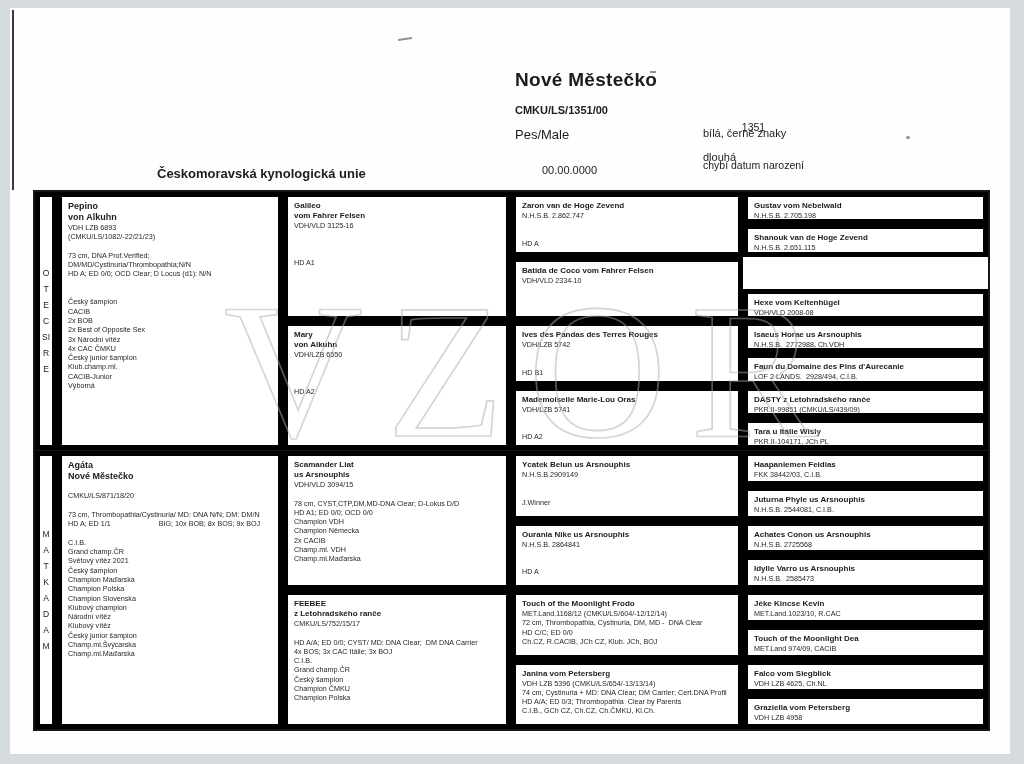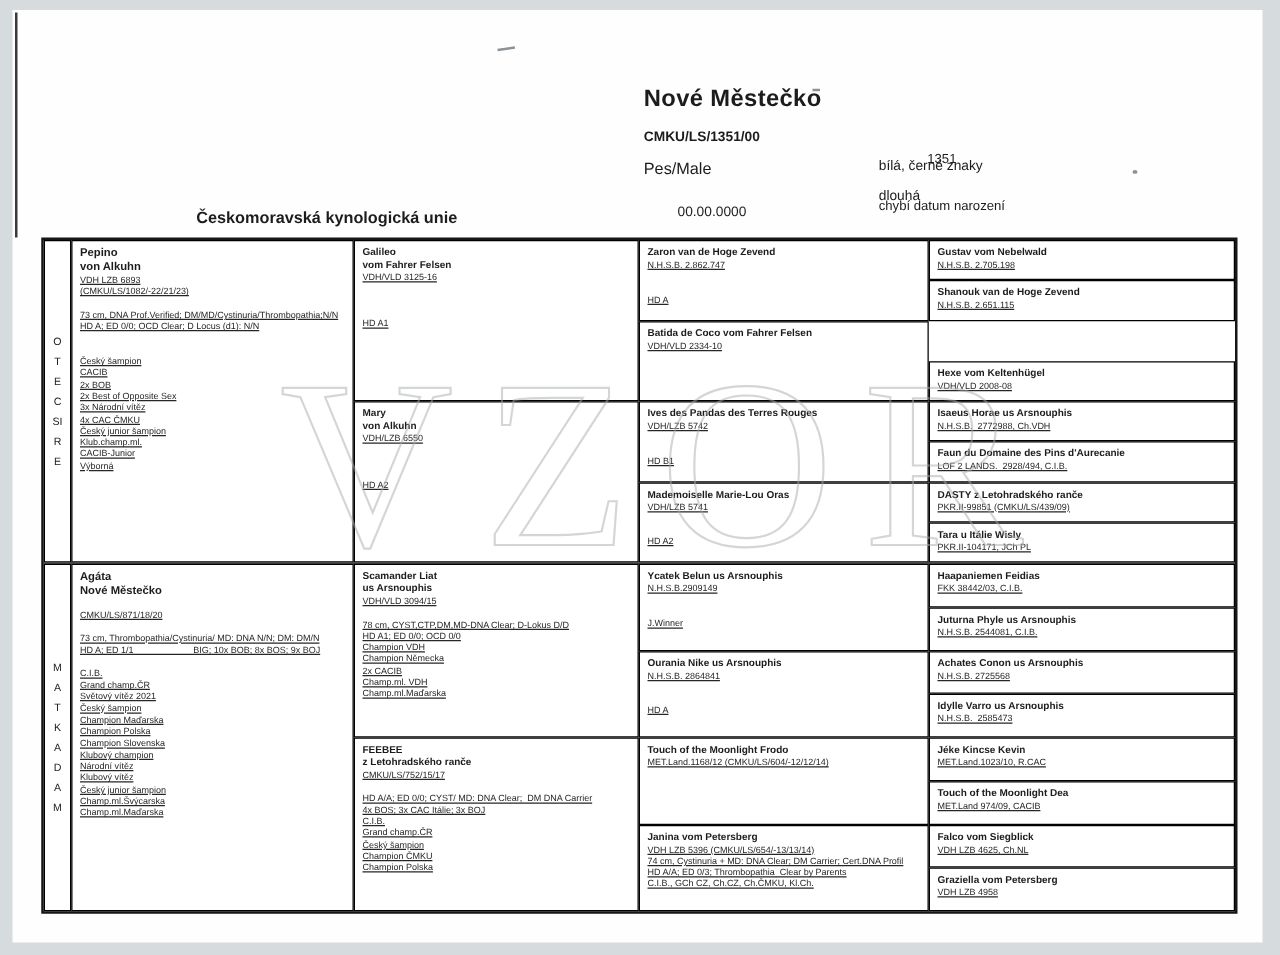--- a/index.html
+++ b/index.html
@@ -35,32 +35,32 @@
 
   
   .ptable {
     position:absolute; left:23px; top:182px; width:957px; height:541px;
     border:2px solid #161616; display:flex; flex-direction:column;
     background:#fff;
   }
   .phalf { display:grid; grid-template-columns:22px 226px 228px 232px 1fr; }
   .phalf.top { height:258px; grid-template-rows:repeat(8, 1fr); }
   .phalf.bottom { height:279px; grid-template-rows:repeat(8, 1fr); border-top:1px solid #161616; }
-  .cell { border:1px solid #000000; padding:4px 6px 2px 6px; overflow:hidden; background:transparent; }
+  .cell { border:5px solid #000000; padding:4px 6px 2px 6px; overflow:hidden; background:transparent; }
   .label-cell {
     display:flex; flex-direction:column; justify-content:center; align-items:center;
     padding:2px 0;
   }
   .vword {
     width:10px; word-break:break-all; text-align:center;
     font-size:8.5px; line-height:16px; letter-spacing:0; color:#222;
   }
   .aname { font-weight:bold; font-size:8px; line-height:10px; white-space:pre-wrap; }
   .aname.big { font-size:9px; line-height:11px; }
-  .areg, .ainfo, .atitles { font-size:7.2px; line-height:9.3px; white-space:pre-wrap; color:#262626;text-decoration:underline; }
+  .areg, .ainfo, .atitles { font-size:7.2px; line-height:9.3px; white-space:pre-wrap; color:#262626; }
 
   
   .watermark {
     position:absolute; left:214px; top:268px; z-index:6; pointer-events:none;
     font-family:"Liberation Serif", serif; font-size:192px; line-height:1;
     letter-spacing:24px; color:transparent;
     -webkit-text-stroke:1.7px #a8acae; opacity:.5;
   }
 </style>
 </head>
@@ -274,20 +274,23 @@
         <div class="cell" style="grid-row:3/span 2; grid-column:4">
           <div class="aname">Ourania Nike us Arsnouphis</div>
           <div class="areg">N.H.S.B. 2864841</div>
           <div class="ainfo">
 
 HD A</div>
         </div>
         <div class="cell" style="grid-row:5/span 2; grid-column:4">
           <div class="aname">Touch of the Moonlight Frodo</div>
           <div class="areg">MET.Land.1168/12 (CMKU/LS/604/-12/12/14)</div>
+          <div class="ainfo">72 cm, Thrombopathia, Cystinuria, DM, MD -  DNA Clear
+HD C/C; ED 0/0
+Ch.CZ, R.CACIB, JCh CZ, Klub. JCh, BOJ</div>
         </div>
         <div class="cell" style="grid-row:7/span 2; grid-column:4">
           <div class="aname">Janina vom Petersberg</div>
           <div class="areg">VDH LZB 5396 (CMKU/LS/654/-13/13/14)</div>
           <div class="ainfo">74 cm, Cystinuria + MD: DNA Clear; DM Carrier; Cert.DNA Profil
 HD A/A; ED 0/3; Thrombopathia  Clear by Parents
 C.I.B., GCh CZ, Ch.CZ, Ch.ČMKU, Kl.Ch.</div>
         </div>
 
         <div class="cell" style="grid-row:1; grid-column:5">

